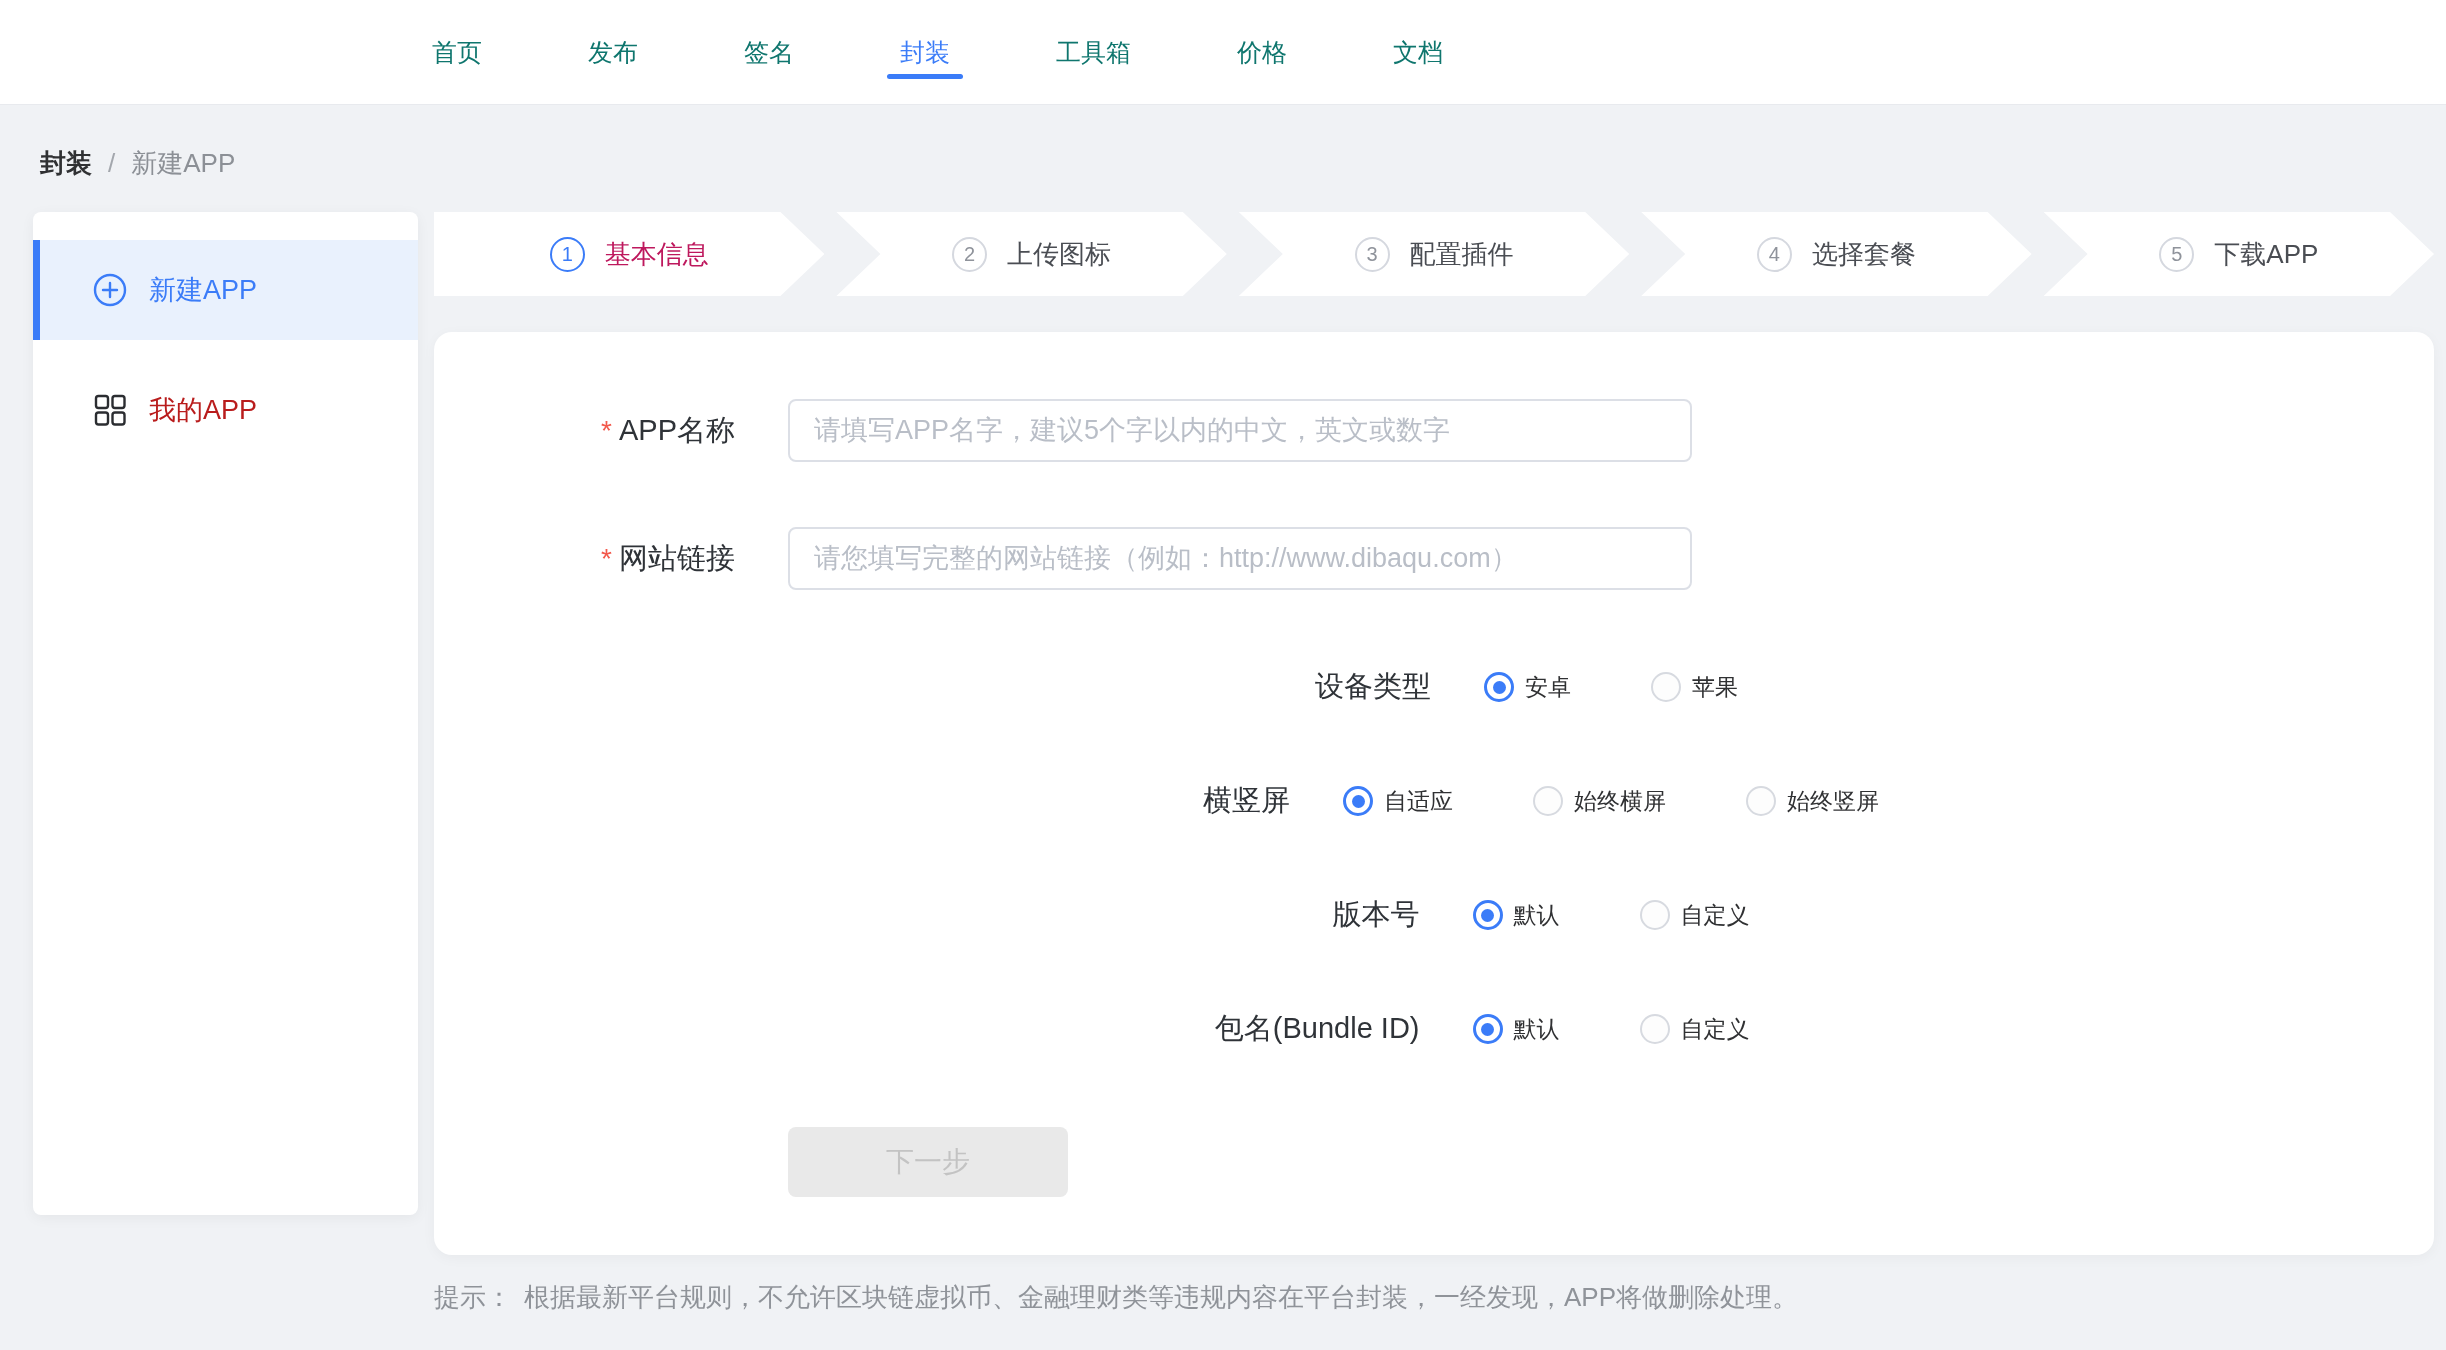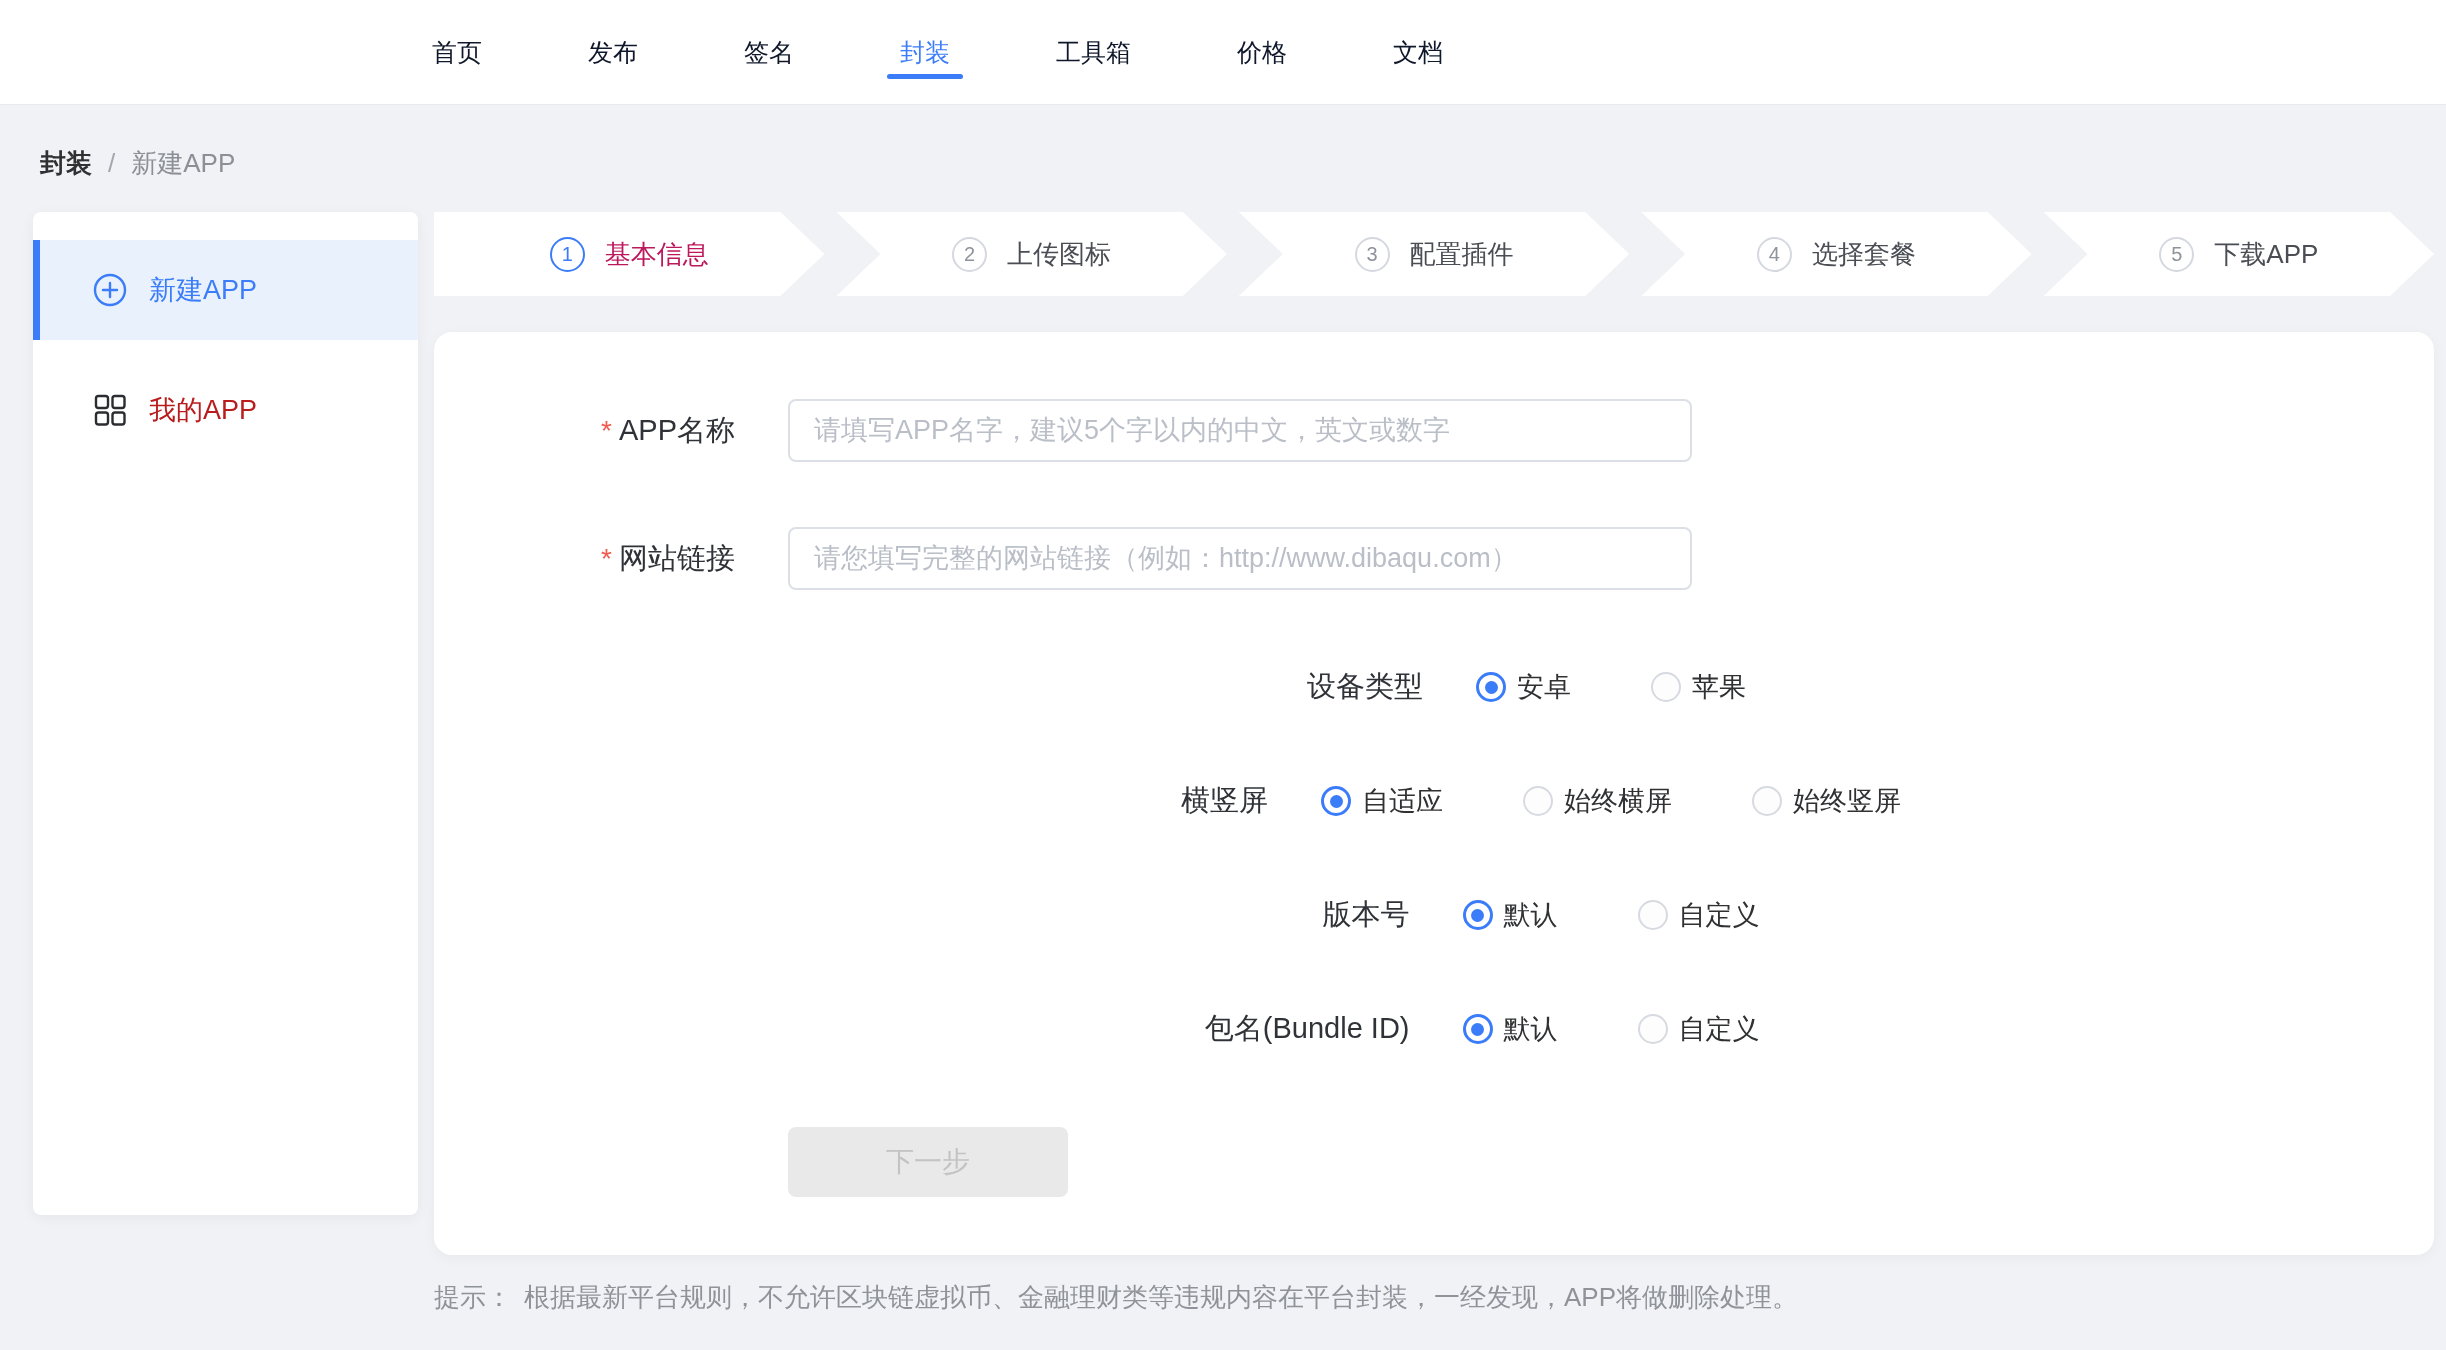--- a/index.html
+++ b/index.html
@@ -3,21 +3,21 @@
 <meta charset="utf-8">
 <style>
   * { margin:0; padding:0; box-sizing:border-box; }
   html,body { width:2446px; height:1350px; }
   body { font-family:"Liberation Sans","DejaVu Sans",sans-serif; background:#f0f2f5; color:#2f3338; }
   .page { position:relative; width:2446px; height:1350px; background:#f0f2f5; overflow:hidden; }
 
   
   .header { position:absolute; left:0; top:0; width:2446px; height:105px; background:#ffffff; border-bottom:1px solid #e8eaee; }
   .nav { display:flex; margin-left:432px; height:105px; align-items:center; gap:106px; }
-  .nav-item { position:relative; font-size:25px; color:#0f172a; height:105px; line-height:105px; cursor:pointer; white-space:nowrap; }
+  .nav-item { position:relative; font-size:25px; color:#0f766e; height:105px; line-height:105px; cursor:pointer; white-space:nowrap; }
   .nav-item.active { color:#3b7cf8; }
   .nav-underline { position:absolute; left:-13px; right:-13px; top:74px; height:5px; border-radius:3px; background:#3b7cf8; }
 
   
   .breadcrumb { position:absolute; left:40px; top:146px; font-size:26px; display:flex; align-items:center; }
   .crumb-section { color:#303133; font-weight:600; cursor:pointer; }
   .crumb-sep { color:#a3a7ad; margin:0 16px; }
   .crumb-current { color:#8c9096; }
 
   
@@ -48,21 +48,21 @@
   .flabel { width:301px; flex:0 0 301px; margin-right:53px; text-align:right; font-size:29px; color:#2f3338; white-space:nowrap; }
   .req { color:#f2594c; margin-right:7px; font-size:28px; }
   .finput { width:904px; height:63px; border:2px solid #dcdfe6; border-radius:8px; background:#fff; padding:0 24px; font-size:27px; color:#7f1d1d; outline:none; font-family:inherit; }
   .finput::placeholder { color:#b9bec7; }
 
   .rgroup { display:flex; align-items:center; gap:80px; }
   .ropt { display:flex; align-items:center; gap:11px; cursor:pointer; }
   .rdot { width:30px; height:30px; border-radius:50%; border:2px solid #d7dae0; background:#fdfdfd; position:relative; flex:0 0 30px; }
   .ropt.selected .rdot { border:3px solid #3b7cf8; background:#fff; }
   .ropt.selected .rdot::after { content:""; position:absolute; left:50%; top:50%; width:13px; height:13px; margin:-6.5px 0 0 -6.5px; border-radius:50%; background:#3b7cf8; }
-  .rlabel { font-size:27px; color:#303133; white-space:nowrap; }
+  .rlabel { font-size:23px; color:#303133; white-space:nowrap; }
 
   .next-btn { display:block; margin-left:354px; margin-top:81px; width:280px; height:70px; border:none; border-radius:8px; background:#e9e9e9; color:#c3c3c3; font-size:28px; font-family:inherit; cursor:not-allowed; }
 
   
   .tip { position:absolute; left:434px; top:1280px; font-size:26px; color:#8f9399; white-space:nowrap; }
   .tip-prefix { margin-right:12px; }
 </style>
 </head>
 <body>
 

